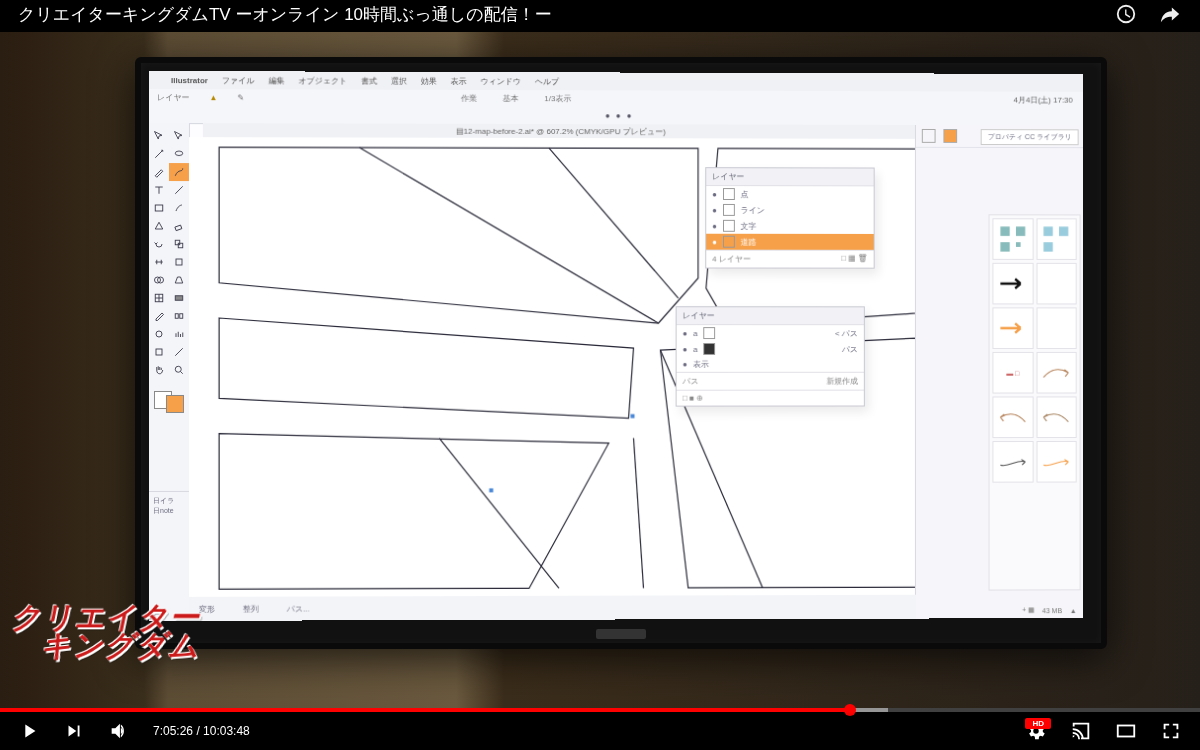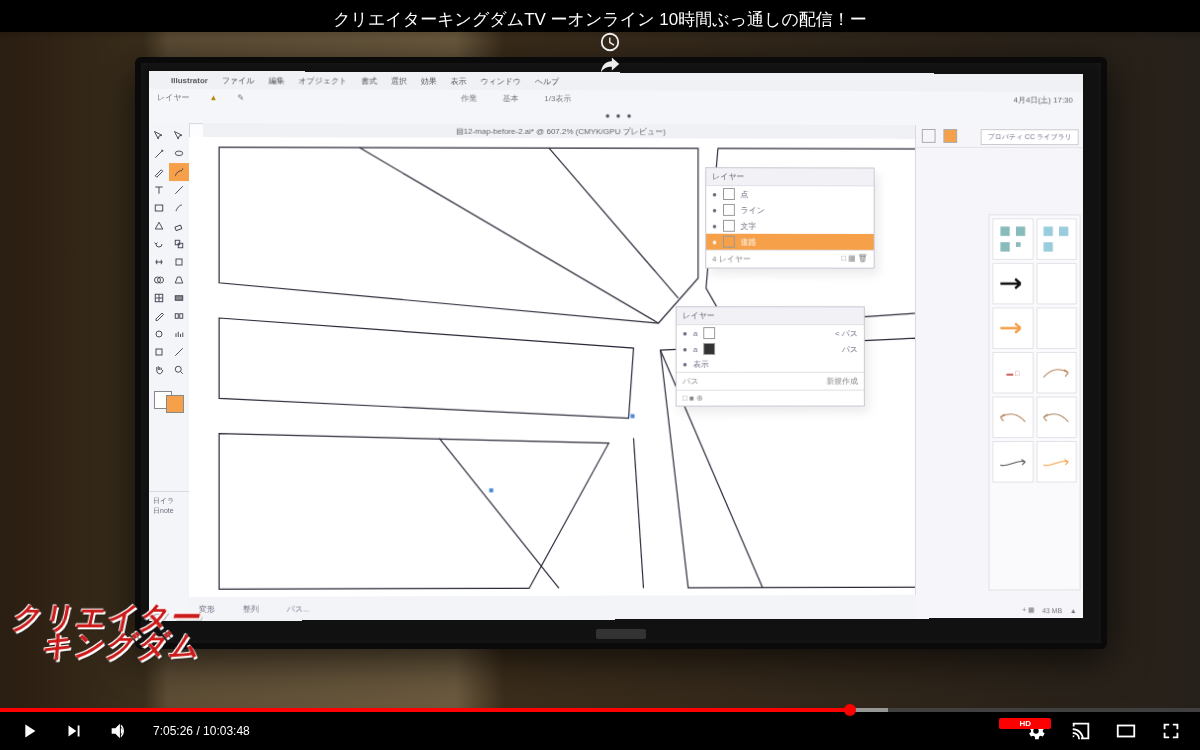--- a/index.html
+++ b/index.html
@@ -1,17 +1,17 @@
 <!DOCTYPE html>
 <html><head>
 <meta charset="utf-8">
 <style>
   html, body { margin: 0; padding: 0; width: 1200px; height: 750px; background: #000; font-family: Arial, "Hiragino Sans", sans-serif; overflow: hidden; }
   .player { position: relative; width: 1200px; height: 750px; background: #000; }
-  .title-bar { position: absolute; top: 0; left: 0; right: 0; height: 24px; display: flex; align-items: center; padding: 8px 18px; color: #fff; font-size: 17px; background: linear-gradient(rgba(0,0,0,.7), rgba(0,0,0,0)); z-index: 50; flex-direction: column; }
+  .title-bar { position: absolute; top: 0; left: 0; right: 0; height: 24px; display: flex; align-items: center; padding: 2px 18px; color: #fff; font-size: 17px; background: linear-gradient(rgba(0,0,0,.7), rgba(0,0,0,0)); z-index: 50; }
   .title-bar .spacer { flex: 1; }
   .top-icon { width: 24px; height: 24px; margin-left: 20px; display: flex; align-items: center; justify-content: center; cursor: pointer; }
   .top-icon svg { fill: #eee; width: 22px; height: 22px; }
 
   
   .video-area { position: absolute; left: 0; top: 32px; right: 0; bottom: 42px; background: #1a140c; overflow: hidden; }
   .room-bg { position: absolute; inset: 0;
     background:
       linear-gradient(90deg, #2a1d11 0%, #3a2e1c 12%, #5d4d35 14%, #6b5a3f 38%, #3b2d1b 42%, #26201a 100%);
   }
@@ -63,21 +63,21 @@
   
   .progress { position:absolute; left:0; right:0; bottom:38px; height:4px; background: rgba(255,255,255,.25); z-index:60;}
   .progress .buf{ position:absolute; left:0; top:0; bottom:0; width:74%; background: rgba(255,255,255,.45);}
   .progress .played{ position:absolute; left:0; top:0; bottom:0; width:70.8%; background:#f00;}
   .progress .knob{ position:absolute; top:50%; left:70.8%; width:12px;height:12px;border-radius:50%;background:#f00; transform:translate(-50%,-50%);}
   .controls { position:absolute; left:0; right:0; bottom:0; height:38px; display:flex; align-items:center; padding:0 12px; color:#fff; z-index:60; background: linear-gradient(rgba(0,0,0,0), rgba(0,0,0,.8)); gap: 11px;}
   .controls .btn{ width:34px; height:34px; display:flex;align-items:center;justify-content:center; cursor:pointer;}
   .controls .btn svg{ fill:#fff; width:22px;height:22px;}
   .controls .time{ font-size:12px; margin-left:6px; }
   .controls .spacer{ flex:1; }
-  .hd-badge{ background:#f00; color:#fff; font-size:8px; font-weight:bold; padding:1px 20px; border-radius:2px; position:absolute; top:4px; right:2px;}
+  .hd-badge{ background:#f00; color:#fff; font-size:8px; font-weight:bold; padding:1px 7px; border-radius:2px; position:absolute; top:4px; right:2px;}
 </style>
 </head>
 <body>
 <div class="player">
 
   <div class="title-bar">
     <span>クリエイターキングダムTV ーオンライン 10時間ぶっ通しの配信！ー</span>
     <span class="spacer"></span>
     <span class="top-icon">
       <svg viewBox="0 0 24 24">

